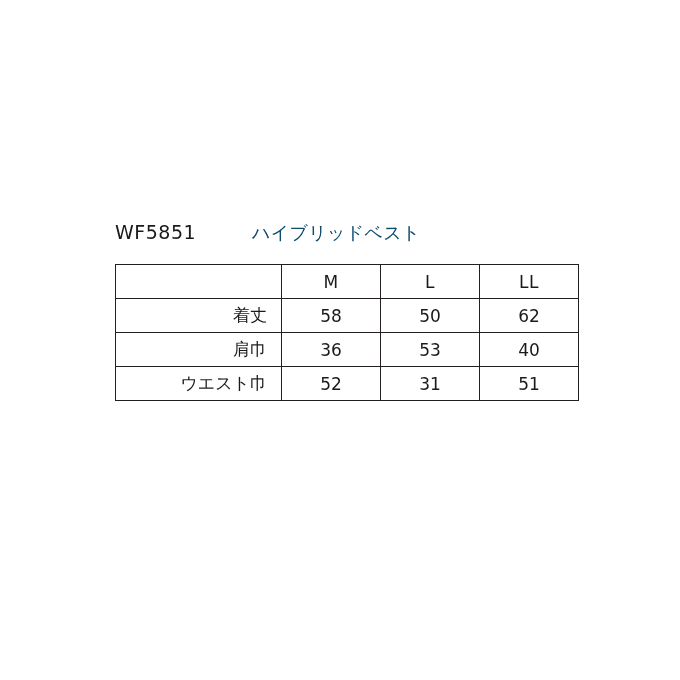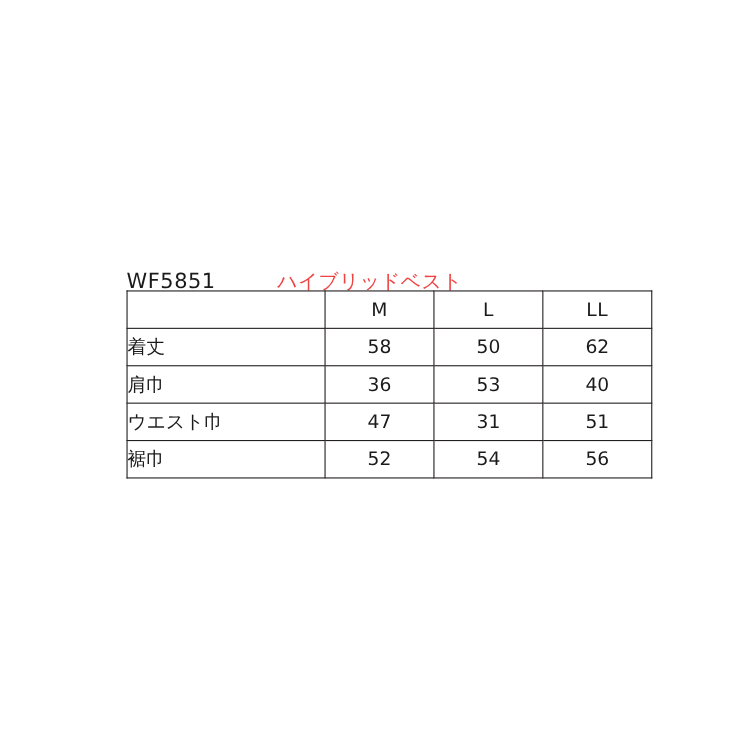--- a/index.html
+++ b/index.html
@@ -15,36 +15,36 @@
     overflow: hidden;
   }
   .page {
     position: relative;
     width: 680px;
     height: 680px;
   }
   .heading-row {
     position: absolute;
     left: 115px;
-    top: 240px;
+    top: 221px;
     width: 440px;
     height: 32px;
     display: flex;
-    align-items: center;
+    align-items: flex-start;
   }
   .product-code {
     font-size: 19px;
     letter-spacing: 0.5px;
     color: #1a1a1a;
     white-space: nowrap;
   }
   .product-name {
     font-size: 18px;
     margin-left: 56px;
-    color: #ef4444;
+    color: #0c4a6e;
     white-space: nowrap;
     letter-spacing: 0.3px;
   }
   .size-table {
     position: absolute;
     left: 115px;
     top: 264px;
     border-collapse: collapse;
     table-layout: fixed;
   }
@@ -54,22 +54,22 @@
     height: 33px;
     padding: 0;
     font-weight: normal;
     font-size: 17px;
     color: #1a1a1a;
     text-align: center;
     vertical-align: middle;
   }
   .size-table .col-label {
     width: 151px;
-    text-align: left;
-    padding-right: 28px;
+    text-align: right;
+    padding-right: 14px;
     font-size: 17px;
   }
   .size-table .col-size {
     width: 98px;
   }
   .corner-cell {
     border-left: 1px solid #231f20;
     border-top: 1px solid #231f20;
     border-bottom: 1px solid #231f20;
     border-right: 1px solid #231f20;
@@ -111,27 +111,21 @@
 
       <tr>
         <td class="col-label">肩巾</td>
         <td class="col-size val">36</td>
         <td class="col-size val">53</td>
         <td class="col-size val">40</td>
       </tr>
 
       <tr>
         <td class="col-label">ウエスト巾</td>
-        <td class="col-size val">47</td>
+        <td class="col-size val">52</td>
         <td class="col-size val">31</td>
         <td class="col-size val">51</td>
       </tr>
 
-      <tr>
-        <td class="col-label">裾巾</td>
-        <td class="col-size val">52</td>
-        <td class="col-size val">54</td>
-        <td class="col-size val">56</td>
-      </tr>
     </tbody>
   </table>
 
 </div>
 
 </body></html>

